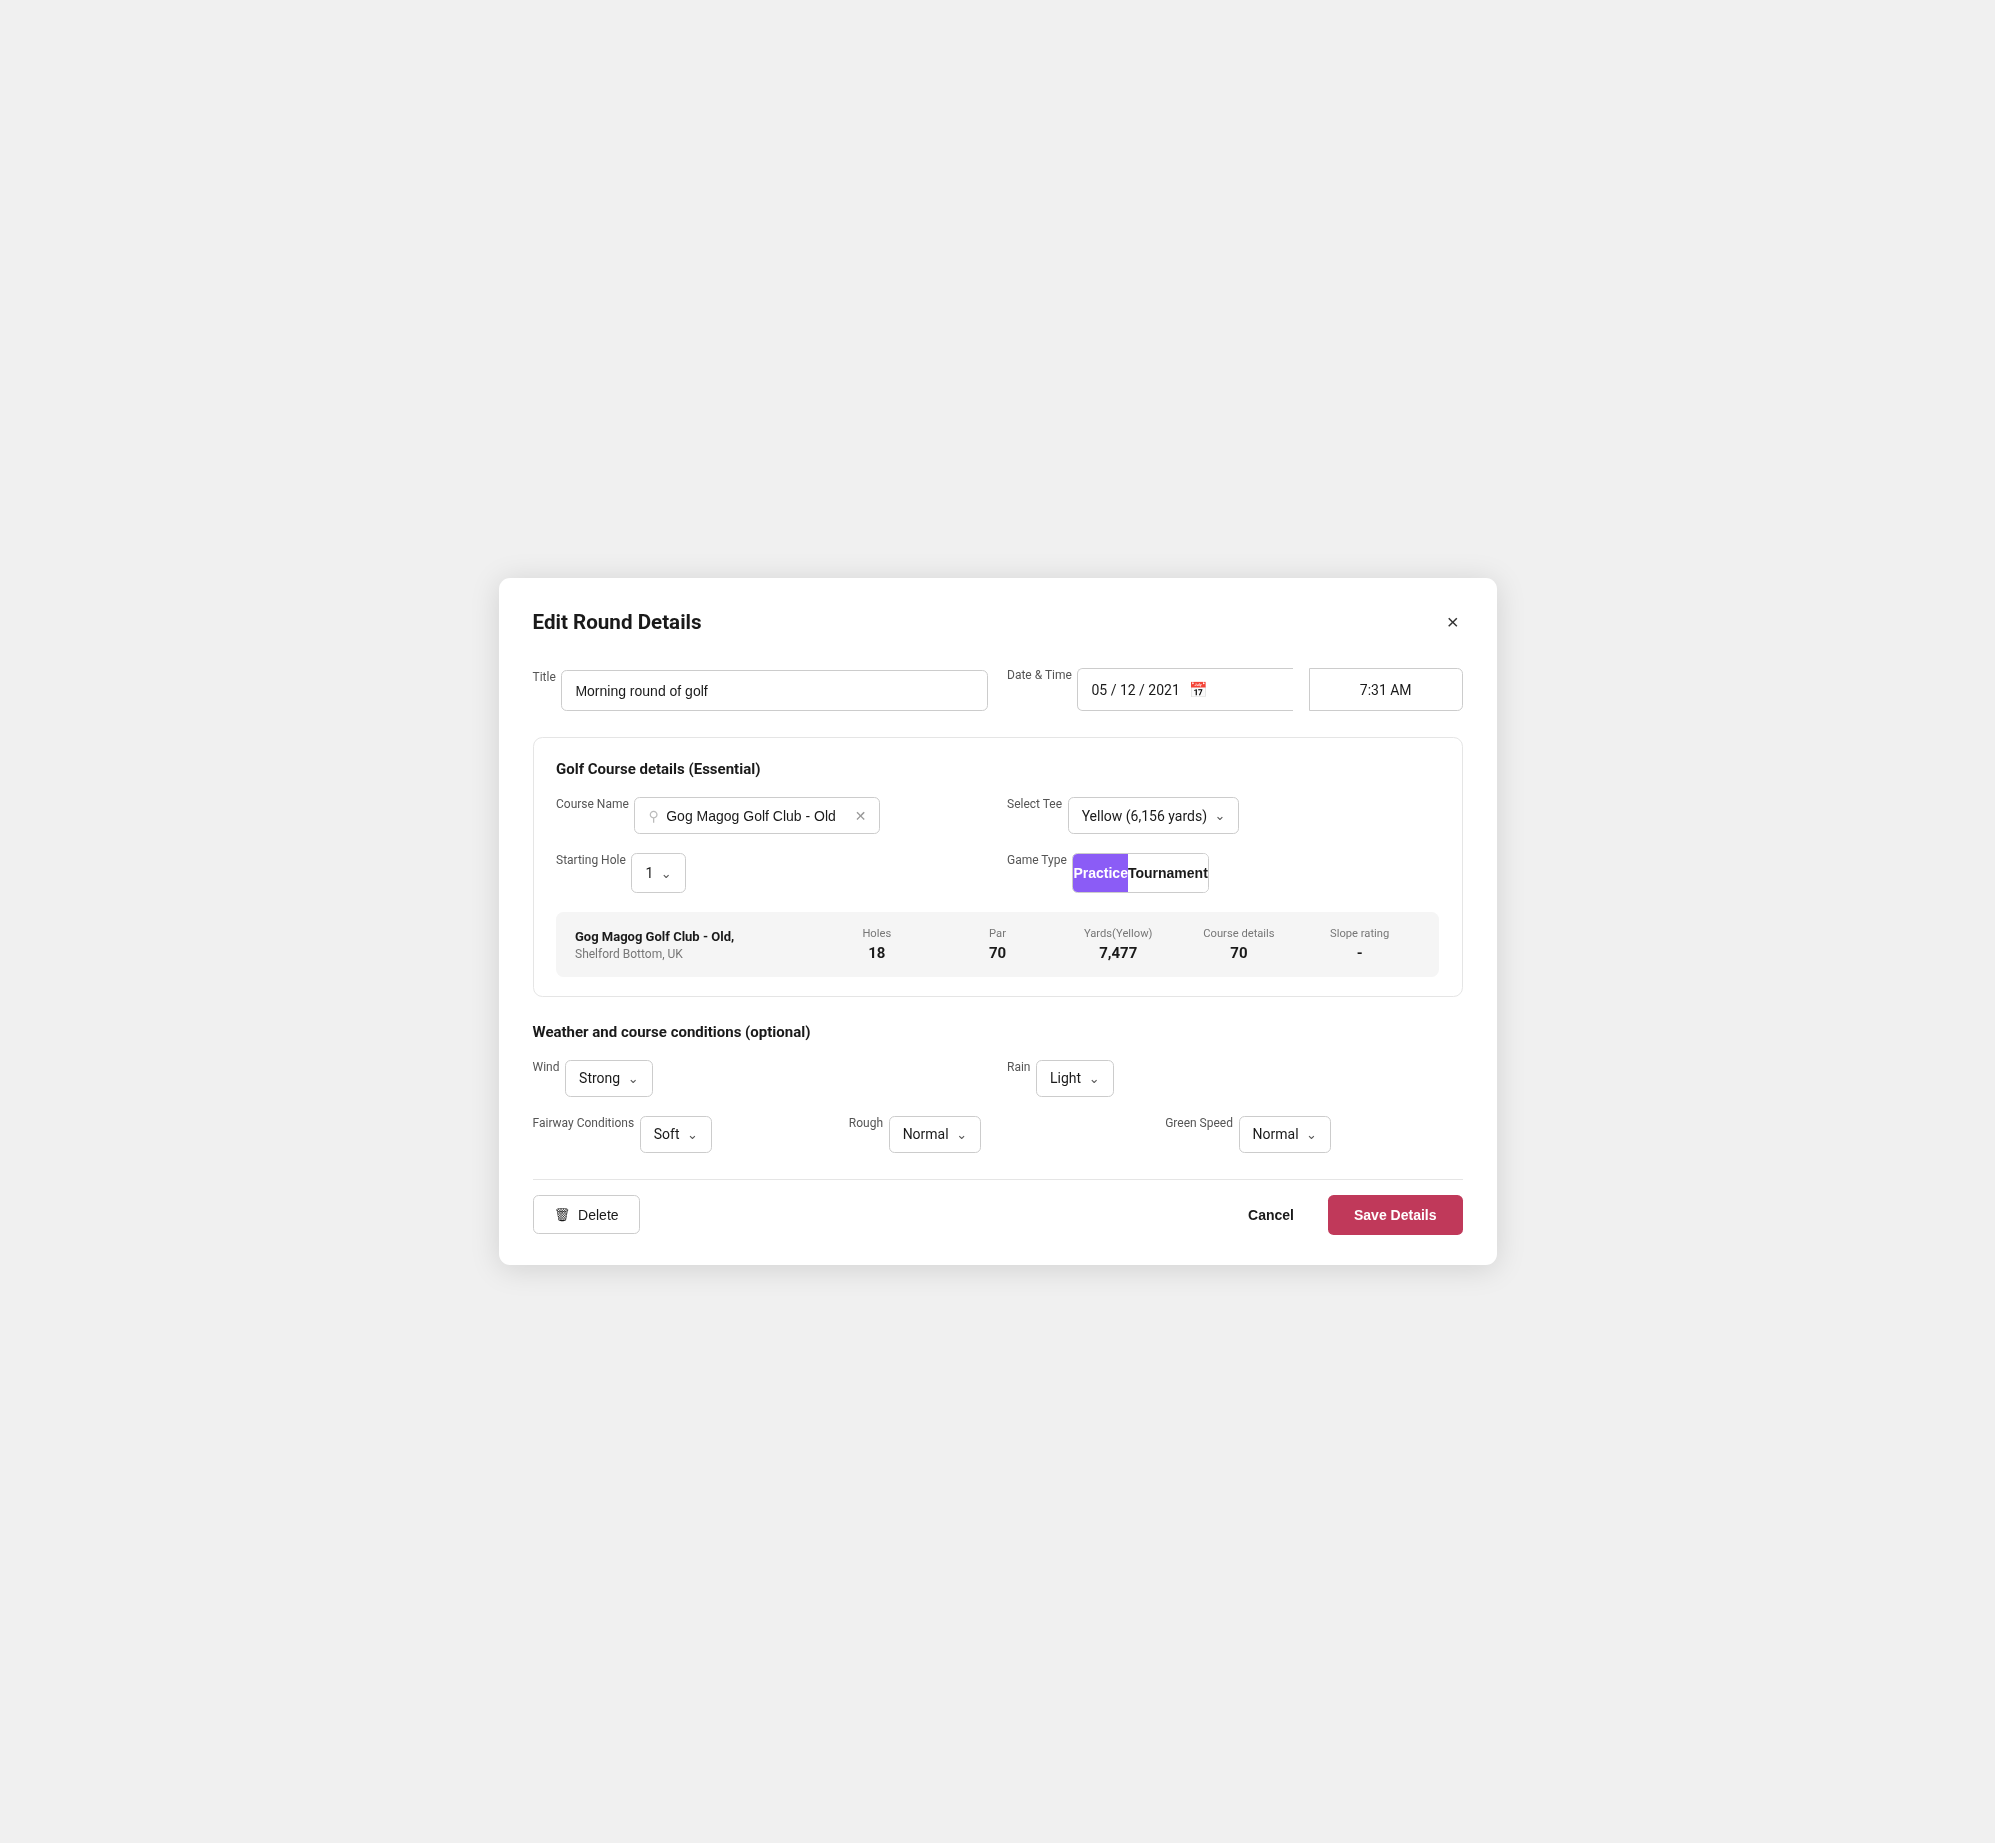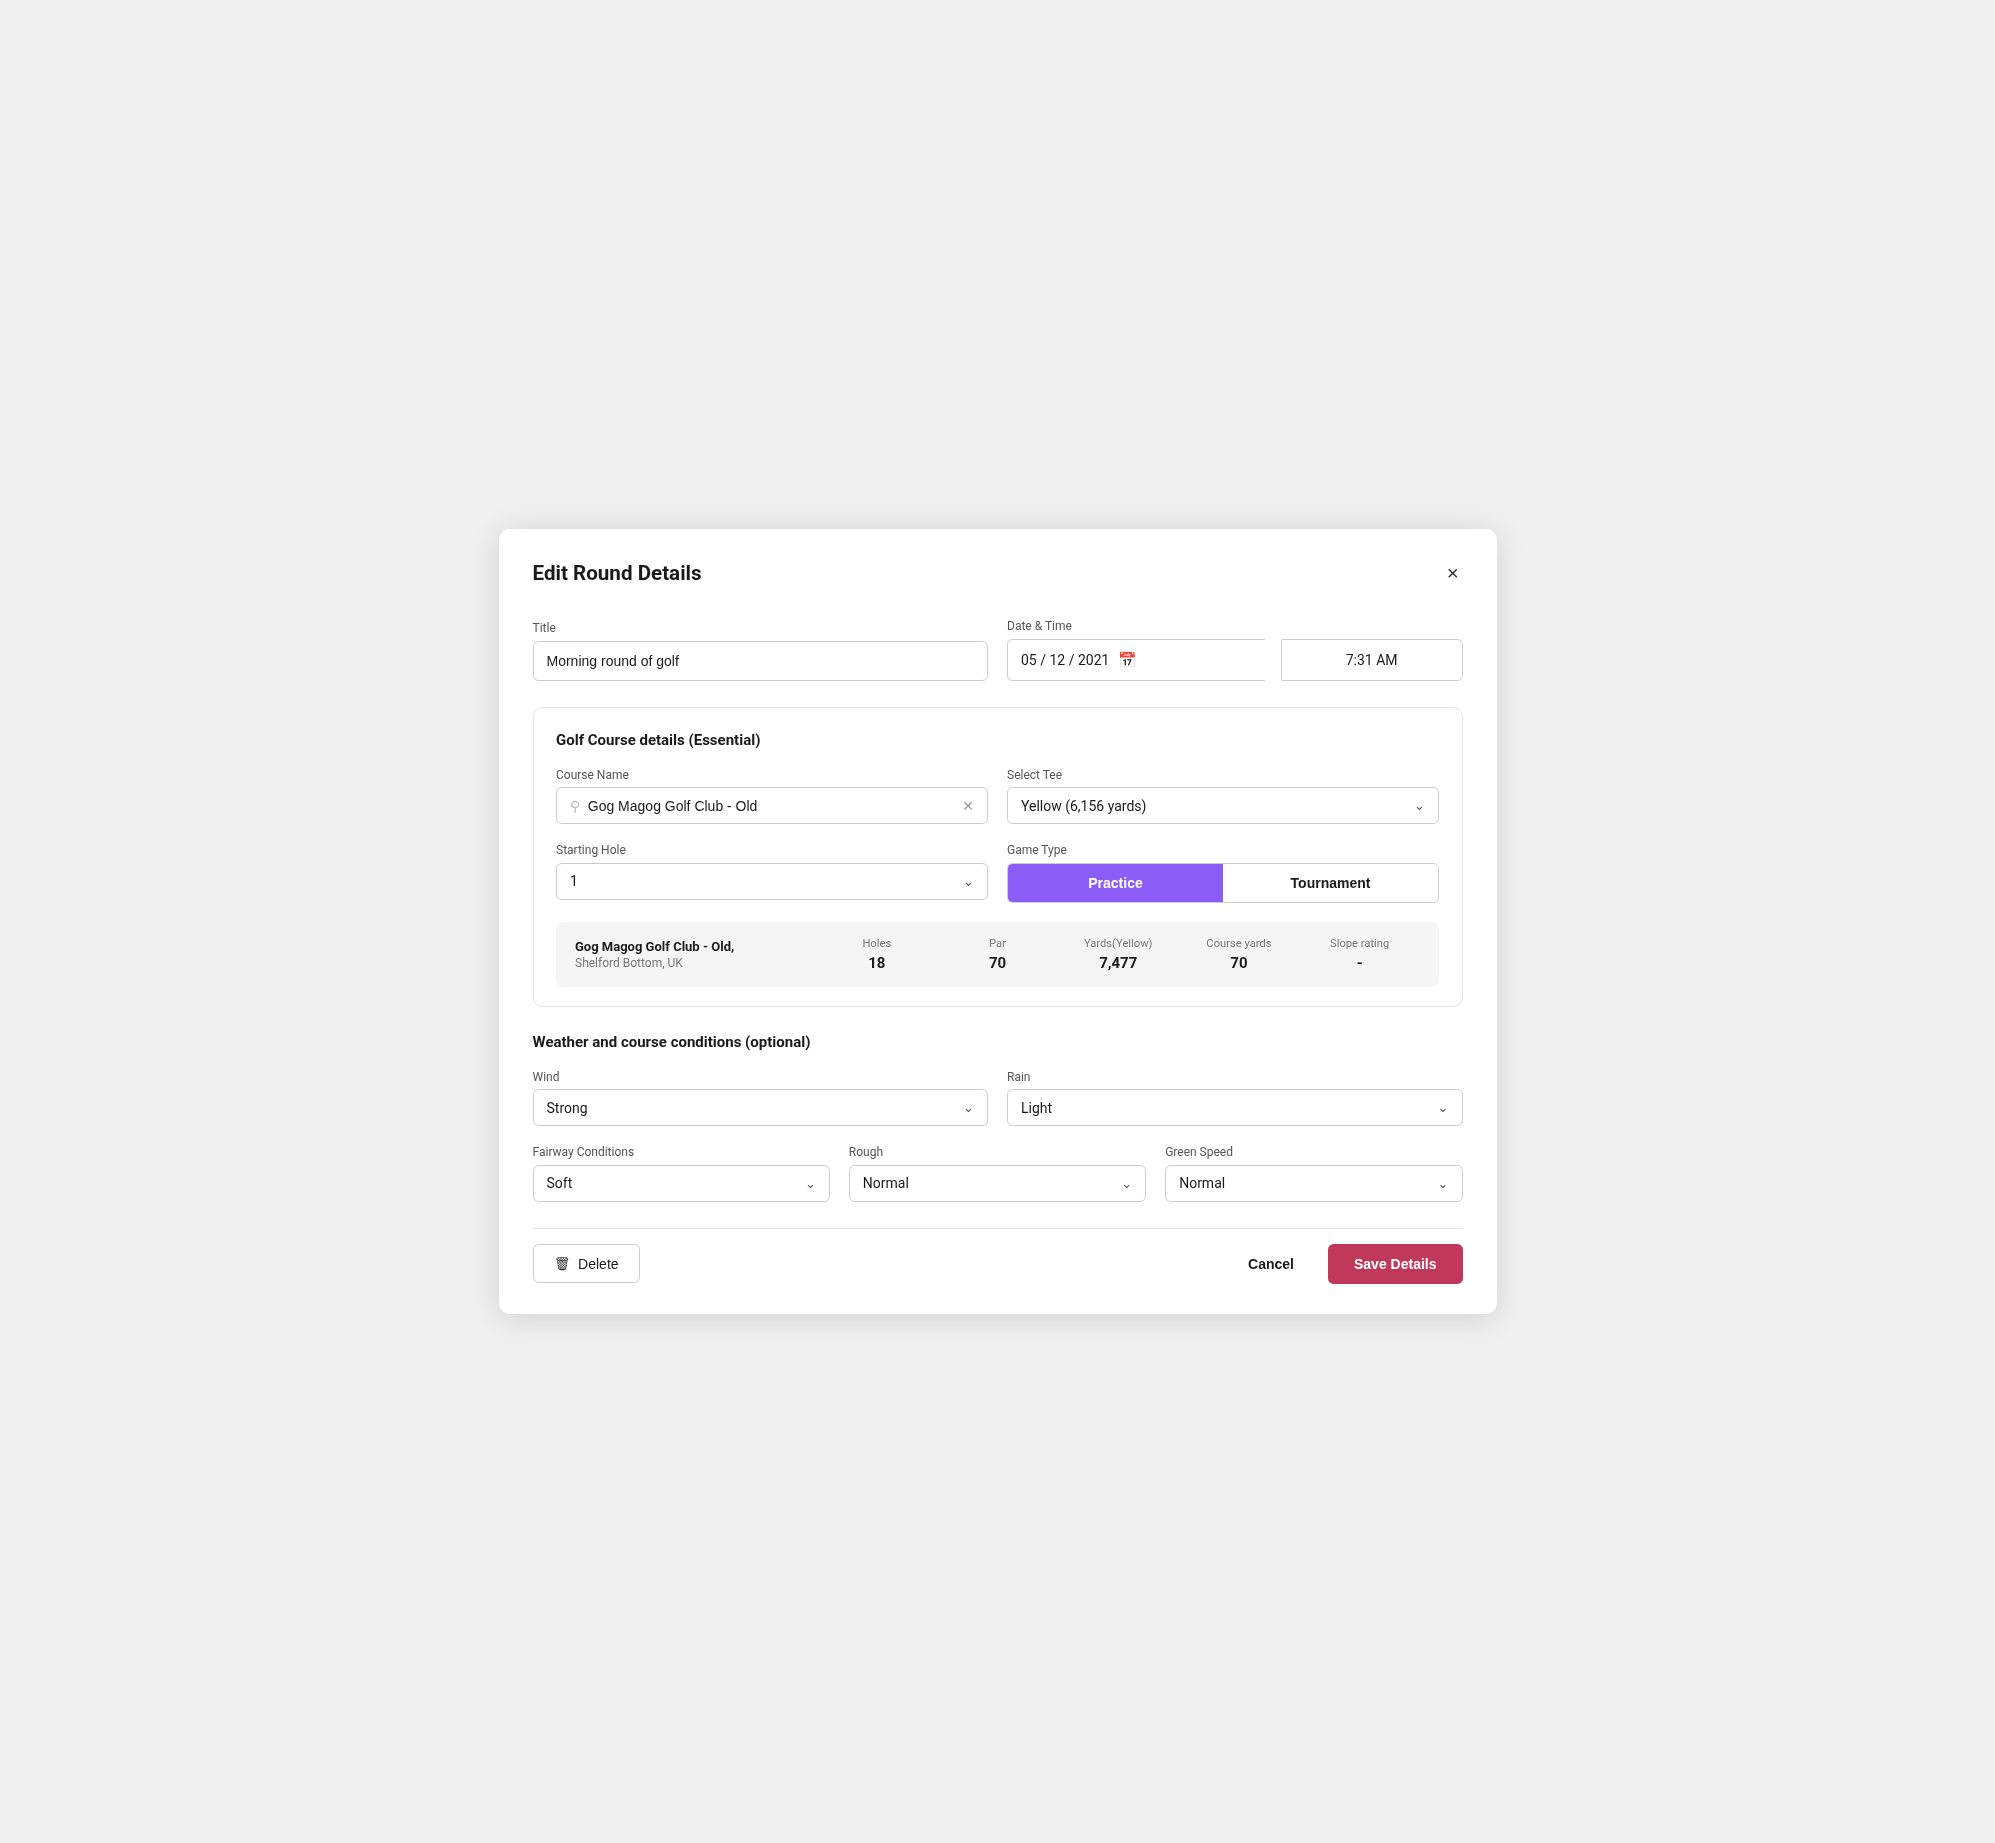--- a/index.html
+++ b/index.html
@@ -42,21 +42,21 @@
       padding: 3.7px;
     }
     .top-fields {
       display: flex;
       gap: 19px;
       margin-bottom: 26px;
       align-items: flex-end;
     }
     .field-group {
       display: flex;
-      flex-direction: column;
+      flex-direction: row;
       gap: 5.6px;
     }
     .field-label {
       font-size: 12px;
       color: #555;
       font-weight: 400;
     }
     .title-field {
       flex: 1;
     }
@@ -371,21 +371,21 @@
       </div>
       <div class="stat-col">
         <div class="stat-label">Par</div>
         <div class="stat-value">70</div>
       </div>
       <div class="stat-col">
         <div class="stat-label">Yards(Yellow)</div>
         <div class="stat-value">7,477</div>
       </div>
       <div class="stat-col">
-        <div class="stat-label">Course yards</div>
+        <div class="stat-label">Course details</div>
         <div class="stat-value">70</div>
       </div>
       <div class="stat-col">
         <div class="stat-label">Slope rating</div>
         <div class="stat-value">-</div>
       </div>
     </div>
   </div>
 
   <div class="weather-section">

